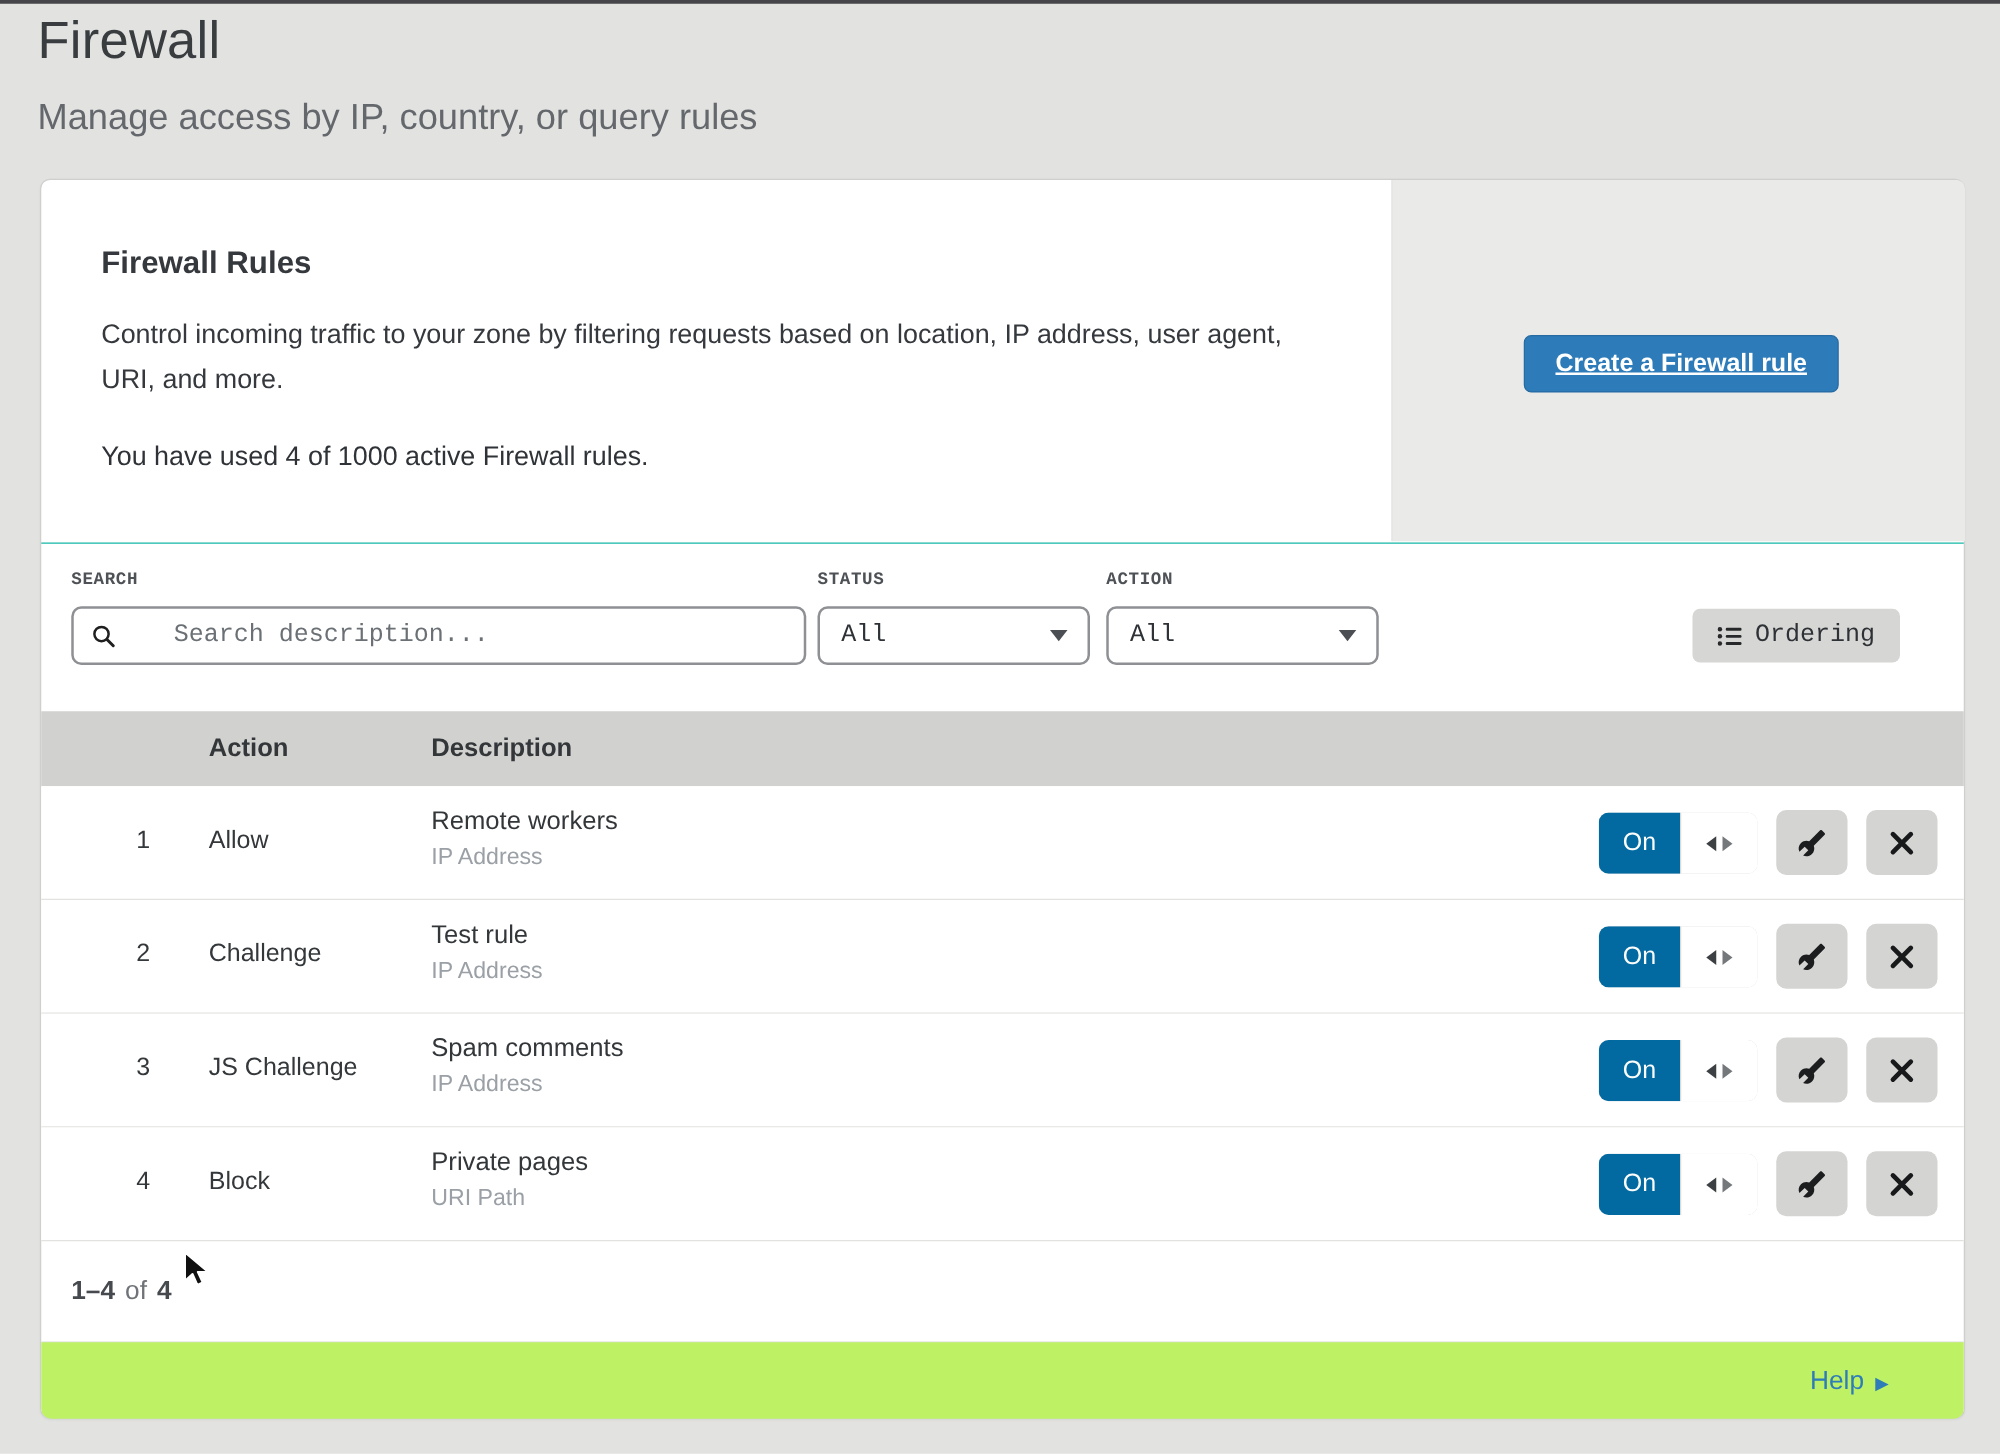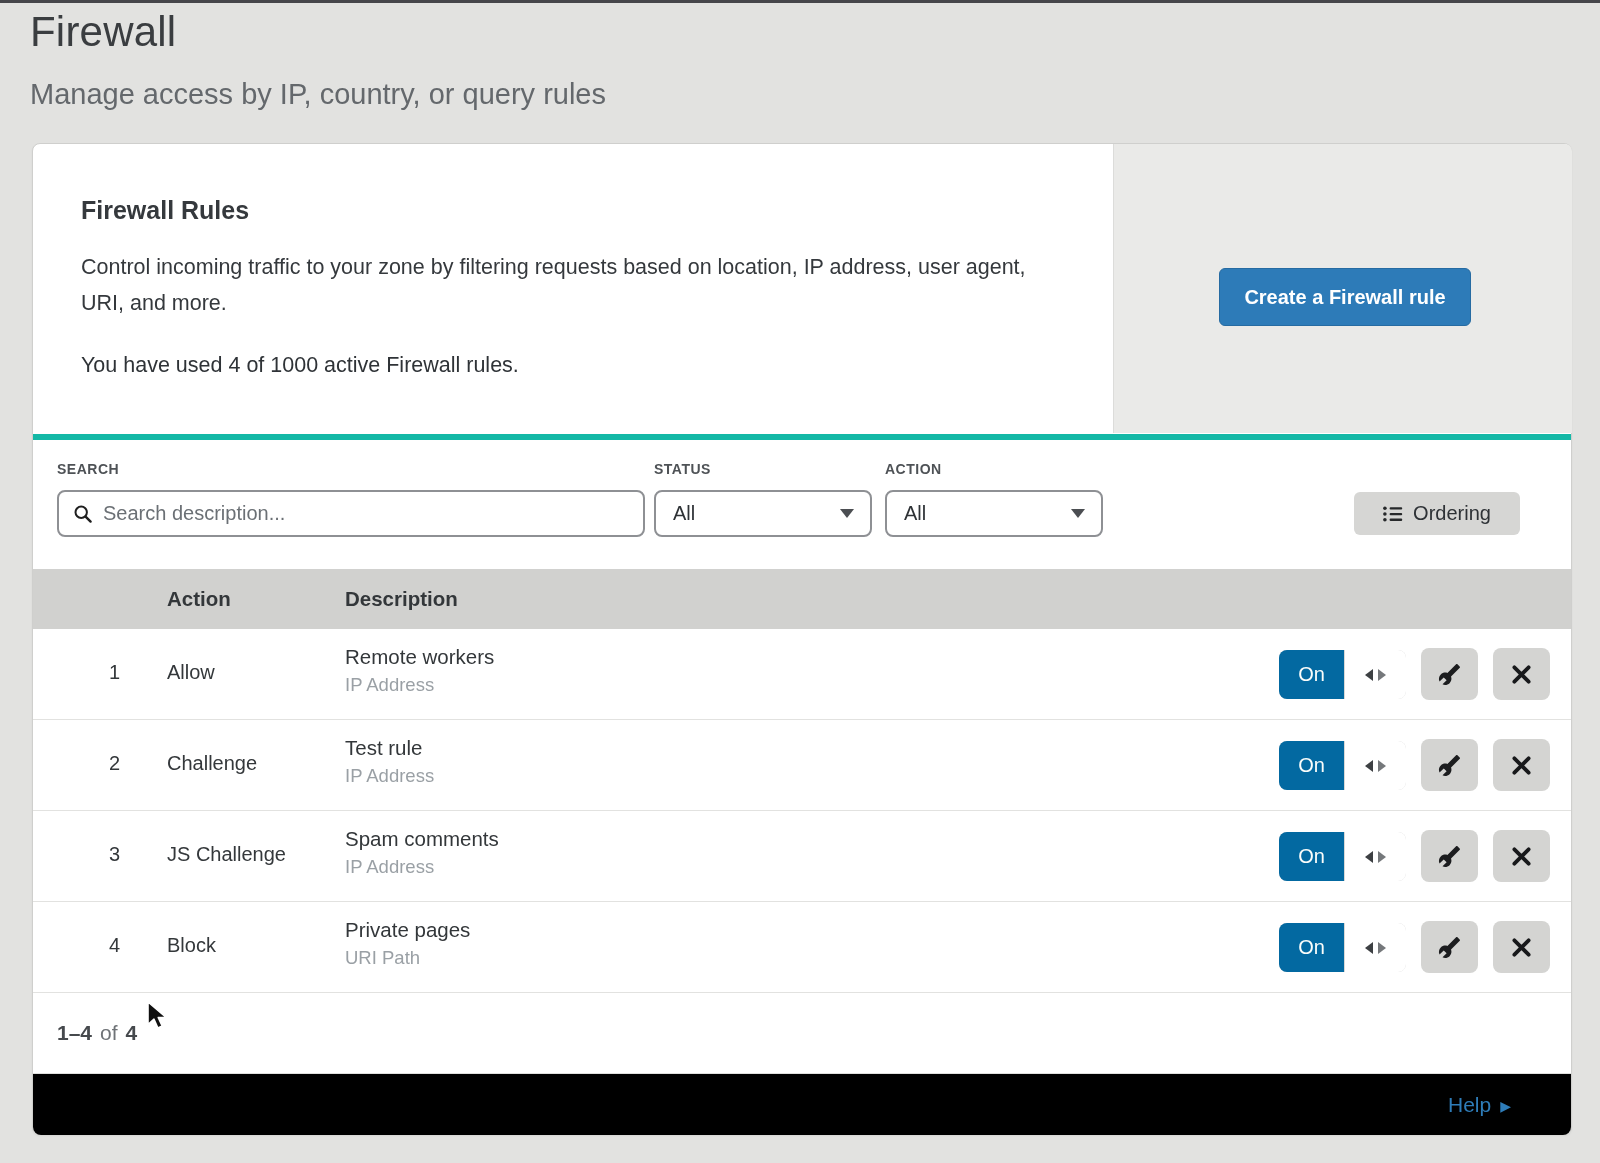--- a/index.html
+++ b/index.html
@@ -26,38 +26,38 @@
   .overview { position:absolute; left:0; top:0; width:100%; height:290px; }
   .overview-left { position:absolute; left:0; top:0; width:1080px; height:290px; padding:52px 60px 0 48px; }
   .overview-heading { font-size:25px; font-weight:700; color:#35393d; }
   .overview-desc { margin-top:24px; width:960px; font-size:21.5px; line-height:36px; color:#35393d; }
   .overview-usage { margin-top:32px; font-size:21.5px; font-weight:400; color:#2f3337; }
   .overview-right {
     position:absolute; left:1080px; top:0; width:459px; height:289px;
     background:#eaeae8; border-left:1px solid #dcdcda; border-radius:0 7px 0 0;
   }
   .create-btn {
-    position:absolute; left:105px; top:124px; width:252px; height:58px;
+    position:absolute; left:105px; top:124px; width:252px; height:46px;
     background:#2d7bb8; border:1px solid #266ba2; border-radius:6px;
-    color:#ffffff; font-size:20px; font-weight:600; font-family:inherit; cursor:pointer;
+    color:#ffffff; font-size:20px; font-weight:600; font-family:inherit; cursor:pointer;text-decoration:underline;
   }
 
   
-  .filters { position:absolute; left:0; top:290px; width:100%; height:95px; border-top:6px solid #14b8a6; }
+  .filters { position:absolute; left:0; top:290px; width:100%; height:95px; border-top:1px solid #14b8a6;font-family:Liberation Mono, monospace; }
   .filter-label { position:absolute; top:21px; font-size:14px; font-weight:700; letter-spacing:.5px; color:#4e5256; }
   .lbl-search { left:24px; }
   .lbl-status { left:621px; }
   .lbl-action { left:852px; }
   .search-box {
     position:absolute; left:24px; top:50px; width:588px; height:47px;
     border:2px solid #8e9094; border-radius:8px; background:#fff;
     display:flex; align-items:center; padding-left:14px; gap:10px;
   }
   .search-box input {
-    border:none; outline:none; flex:1; font-size:20px; font-family:inherit; color:#404040; background:transparent; height:100%;
+    border:none; outline:none; flex:1; font-size:20px; font-family:inherit; color:#404040; background:transparent; height:100%;margin-left:36px;
   }
   .search-box input::placeholder { color:#6b7075; opacity:1; }
   .select-box {
     position:absolute; top:50px; width:218px; height:47px;
     border:2px solid #8e9094; border-radius:8px; background:#fff;
     display:flex; align-items:center; padding:0 16px 0 17px; cursor:pointer;
   }
   .sel-status { left:621px; }
   .sel-action { left:852px; }
   .select-value { font-size:20px; color:#2e3236; flex:1; }
@@ -101,21 +101,21 @@
     background:#d4d4d2; border:none; border-radius:8px; cursor:pointer;
     display:flex; align-items:center; justify-content:center;
   }
   .btn-edit { left:1388px; }
   .btn-delete { left:1460px; }
 
   
   .pagination { position:absolute; left:0; top:849px; width:100%; height:80px; display:flex; align-items:center; padding-left:24px; font-size:21px; color:#6f7377; }
   .pagination b { color:#46494d; font-weight:700; }
   .pagination .sep { margin:0 8px; }
-  .help-bar { position:absolute; left:0; top:929px; width:100%; height:62px; border-top:1px solid #e0e0de; display:flex; align-items:center; justify-content:flex-end; padding-right:60px; border-radius:0 0 8px 8px; background:#000000; }
+  .help-bar { position:absolute; left:0; top:929px; width:100%; height:62px; border-top:1px solid #e0e0de; display:flex; align-items:center; justify-content:flex-end; padding-right:60px; border-radius:0 0 8px 8px; background:#bef264; }
   .help-link { color:#2e7cb8; font-size:21px; font-weight:500; text-decoration:none; display:flex; align-items:center; gap:9px; cursor:pointer; }
   .help-arrow { font-size:14px; line-height:1; position:relative; top:1px; }
 
   .cursor { position:absolute; left:146px; top:1001px; width:26px; height:30px; pointer-events:none; z-index:50; }
 </style>
 </head>
 <body>
 
 <div class="top-edge"></div>
 

